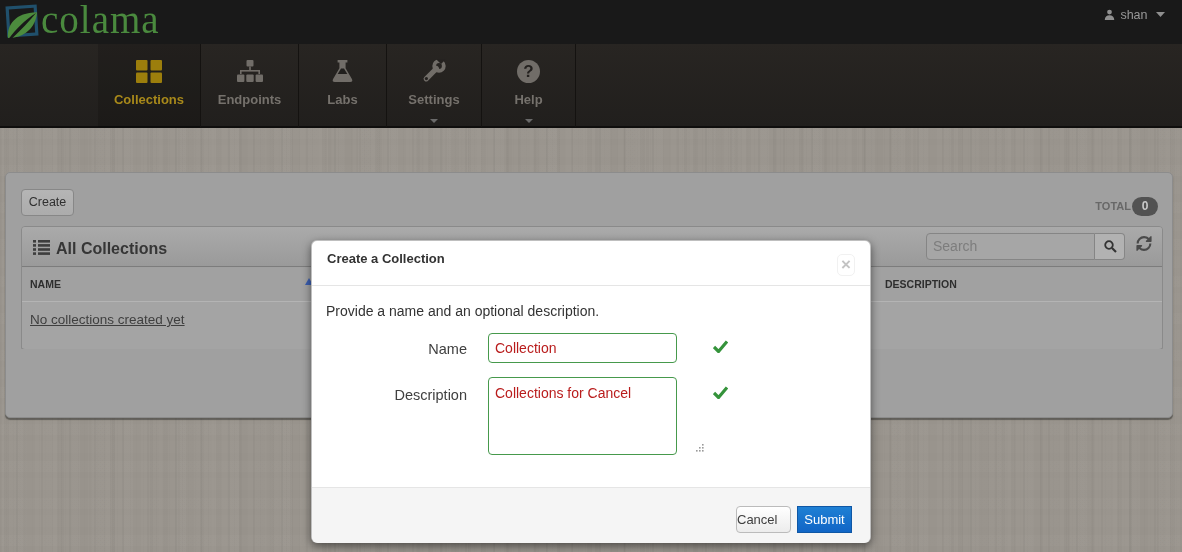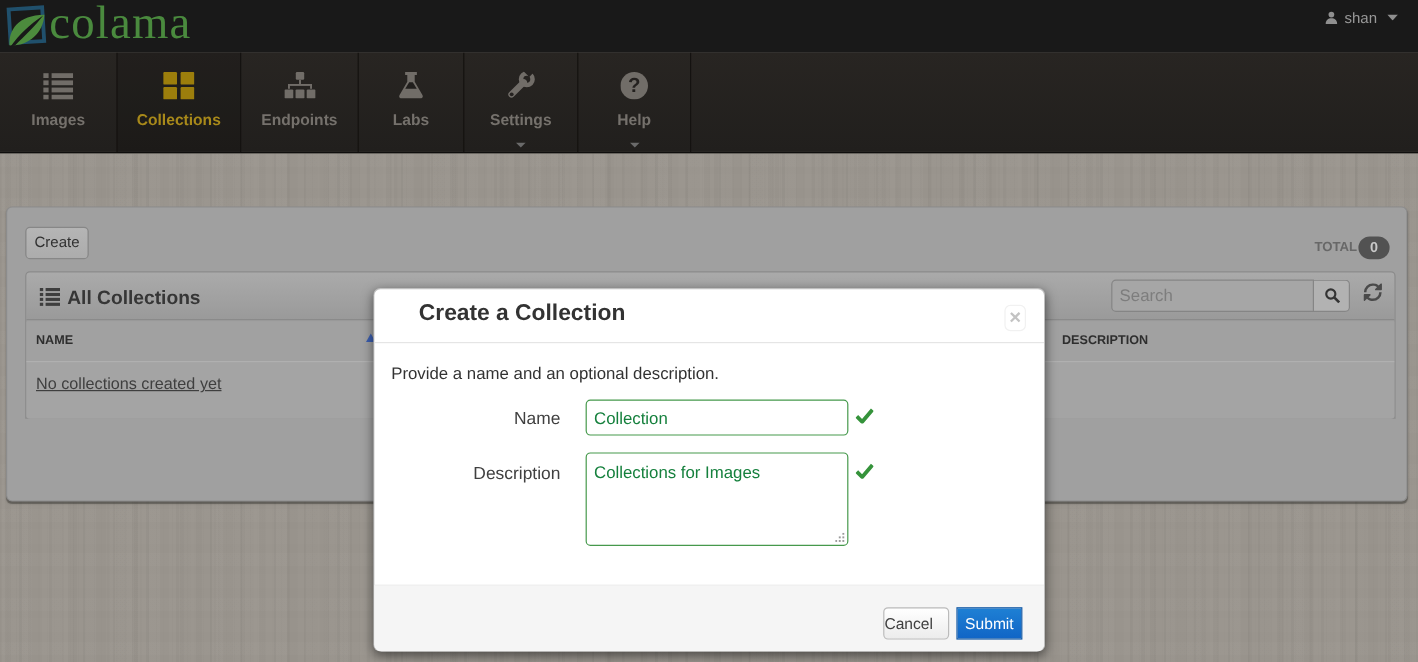--- a/index.html
+++ b/index.html
@@ -43,28 +43,28 @@
 .thead { position:absolute; left:0; top:41px; width:100%; height:34px; background:#a1a1a1; border-bottom:1px solid #b4b4b4; }
 .th-name { position:absolute; left:8px; top:10px; font-size:10.5px; font-weight:bold; color:#2e2e2e; }
 .th-desc { position:absolute; left:863px; top:10px; font-size:10.5px; font-weight:bold; color:#2e2e2e; }
 .sort-up { position:absolute; left:283px; top:10px; width:0; height:0; border-left:4.5px solid transparent; border-right:4.5px solid transparent; border-bottom:7.5px solid #3c5fb0; }
 .trow { position:absolute; left:0; top:75px; width:100%; height:47px; background:#a4a4a4; border-radius:0 0 3px 3px; }
 .trow .txt { position:absolute; left:8px; top:10px; font-size:13.5px; color:#3f3f3f;text-decoration:underline; }
 
 
 .modal { position:absolute; left:311px; top:240px; width:560px; height:303px; background:#fff; border:1px solid rgba(0,0,0,0.25); border-radius:6px; box-shadow:0 3px 9px rgba(0,0,0,0.5); }
 .m-header { position:absolute; left:0; top:0; width:100%; height:45px; border-bottom:1px solid #e5e5e5; }
-.m-title { position:absolute; left:15px; top:10px; font-size:19px; font-weight:bold; color:#333;margin-left:22px; }
+.m-title { position:absolute; left:15px; top:10px; font-size:13px; font-weight:bold; color:#333; }
 .m-close { position:absolute; right:15px; top:13px; width:18px; height:22px; border:1px solid #f1f1f1; border-radius:5px; font-size:17px; font-weight:bold; color:#c3c3c3; text-align:center; line-height:20px; }
 .m-body { position:absolute; left:0; top:46px; width:100%; height:200px; }
 .m-lead { position:absolute; left:14px; top:16px; font-size:14px; color:#333; }
 .lbl { position:absolute; width:140px; text-align:right; font-size:14.5px; color:#404040; }
 .lbl-name { left:15px; top:54px; }
 .lbl-desc { left:15px; top:100px; }
-.inp { position:absolute; left:176px; width:219px; border:1px solid #46994c; border-radius:4px; background:#fff; color:#15803d; font-size:14px; }
+.inp { position:absolute; left:176px; width:189px; border:1px solid #46994c; border-radius:4px; background:#fff; color:#b91c1c; font-size:14px; }
 .inp-name { top:46px; height:30px; line-height:28px; padding-left:6px; }
 .inp-desc { top:90px; height:78px; padding:7px 6px; }
 .chk { position:absolute; left:400px; font-size:16px; font-weight:bold; color:#3fa33f; }
 .chk1 { top:91px; }
 .chk2 { top:135px; }
 .m-footer { position:absolute; left:0; top:246px; width:100%; height:56px; background:#f5f5f5; border-top:1px solid #e5e5e5; border-radius:0 0 6px 6px; }
 .btn-cancel { position:absolute; right:79px; top:18px; width:55px; height:27px; background:linear-gradient(#ffffff,#ececec); border:1px solid #bbb; border-radius:4px; font-size:13px; color:#404040; line-height:25px; }
 .btn-submit { position:absolute; right:18px; top:18px; width:55px; height:27px; background:linear-gradient(#1e80d4,#1165c6); border:1px solid #0f57a5; border-radius:0; font-size:13px; color:#fff; text-align:center; line-height:25px; }
 </style>
 </head>
@@ -83,37 +83,20 @@
         <path d="M0.8 12 C0.8 8.4 3 6.8 6 6.8 C9 6.8 11.2 8.4 11.2 12 Z" fill="#8f8f8f"></path>
       </svg>
     shan
     <svg width="9" height="5" viewBox="0 0 9 5" style="vertical-align:2px; margin-left:5px">
         <path d="M0 0 L9 0 L4.5 5 Z" fill="#8f8f8f"></path>
       </svg>
   </div>
 </div>
 
 <div class="navbar">
-  <div class="navcell" style="left:0; width:98px;">
-    <div class="ic">
-      <svg width="25" height="23" viewBox="0 0 25 23">
-          <g fill="#716d68">
-        <rect x="0" y="1" width="4.5" height="4"></rect>
-            <rect x="7" y="1" width="18" height="4"></rect>
-        <rect x="0" y="7" width="4.5" height="4"></rect>
-            <rect x="7" y="7" width="18" height="4"></rect>
-        <rect x="0" y="13" width="4.5" height="4"></rect>
-            <rect x="7" y="13" width="18" height="4"></rect>
-        <rect x="0" y="19" width="4.5" height="4"></rect>
-            <rect x="7" y="19" width="18" height="4"></rect>
-      </g>
-        </svg>
-    </div>
-    <div class="lb">Images</div>
-  </div>
   <div class="navcell active" style="left:98px; width:103px;">
     <div class="ic">
       <svg width="26" height="23" viewBox="0 0 26 23">
           <g fill="#9c7e0c">
         <rect x="0" y="0" width="11.5" height="10.5" rx="1"></rect>
             <rect x="14.5" y="0" width="11.5" height="10.5" rx="1"></rect>
         <rect x="0" y="12.5" width="11.5" height="10.5" rx="1"></rect>
             <rect x="14.5" y="12.5" width="11.5" height="10.5" rx="1"></rect>
       </g>
         </svg>
@@ -224,21 +207,21 @@
     <div class="m-close">×</div>
   </div>
   <div class="m-body">
     <div class="m-lead">Provide a name and an optional description.</div>
     <div class="lbl lbl-name">Name</div>
     <div class="inp inp-name">Collection</div>
     <svg class="chk chk1" style="left:401px; top:53px; position:absolute;" width="15" height="13" viewBox="0 0 15 13">
         <path d="M1 7 L5.5 11.5 L14 1.5" fill="none" stroke="#35933b" stroke-width="3.2"></path>
       </svg>
     <div class="lbl lbl-desc">Description</div>
-    <div class="inp inp-desc">Collections for Images</div>
+    <div class="inp inp-desc">Collections for Cancel</div>
     <svg class="chk chk2" style="left:401px; top:99px; position:absolute;" width="15" height="13" viewBox="0 0 15 13">
         <path d="M1 7 L5.5 11.5 L14 1.5" fill="none" stroke="#35933b" stroke-width="3.2"></path>
       </svg>
     <svg style="position:absolute; left:384px; top:157px;" width="8" height="8" viewBox="0 0 8 8">
         <g fill="#9a9a9a">
           <rect x="6" y="0" width="1.6" height="1.6"></rect>
           <rect x="6" y="3" width="1.6" height="1.6"></rect>
           <rect x="3" y="3" width="1.6" height="1.6"></rect>
           <rect x="6" y="6" width="1.6" height="1.6"></rect>
           <rect x="3" y="6" width="1.6" height="1.6"></rect>

